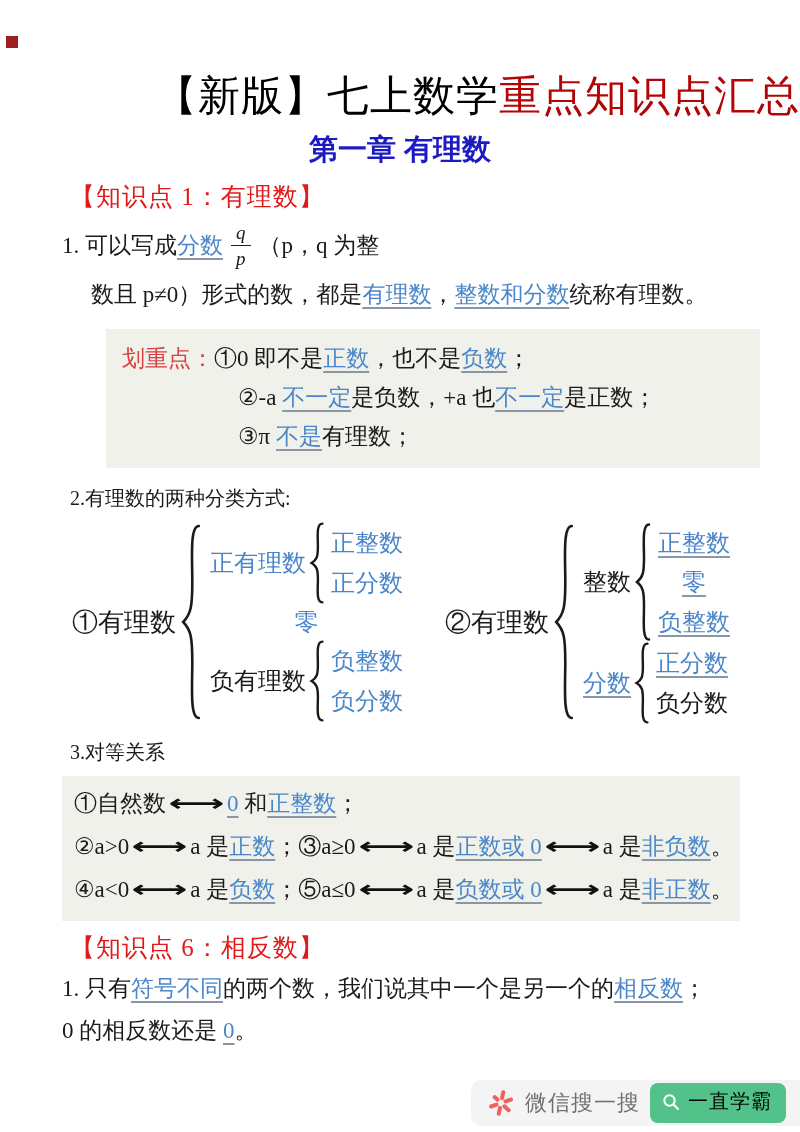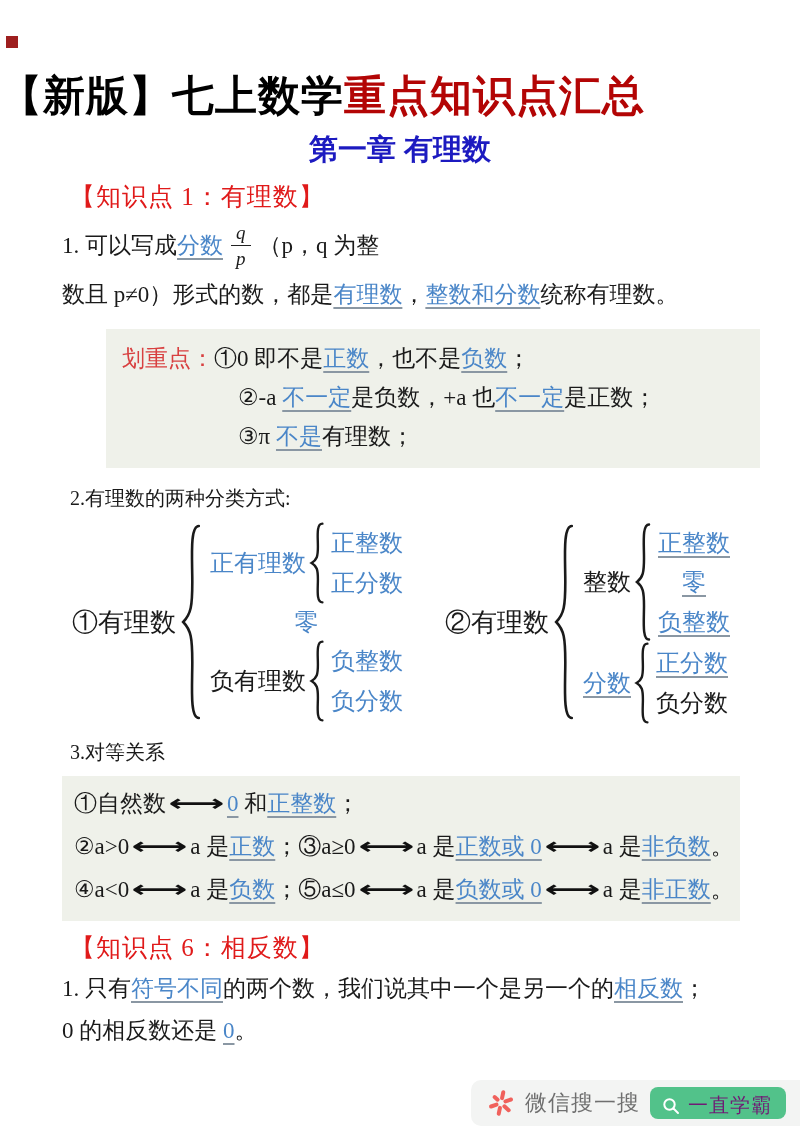--- a/index.html
+++ b/index.html
@@ -4,31 +4,31 @@
 <style>
   html,body { margin:0; padding:0; background:#ffffff; }
   .page {
     position:relative; width:800px; height:1132px; margin:0 auto;
     background:#ffffff; overflow:hidden;
     font-family:"Liberation Serif","DejaVu Serif",serif;
     color:#1a1a1a;
   }
   .corner { position:absolute; left:6px; top:36px; width:12px; height:12px; background:#9e1f1f; }
 
-  .title { padding-top:72px; text-align:left; font-family:"Liberation Sans","DejaVu Sans",sans-serif;
-           font-weight:bold; font-size:42px; line-height:1.15; letter-spacing:1px; color:#000; }
+  .title { padding-top:72px; text-align:right; font-family:"Liberation Sans","DejaVu Sans",sans-serif;
+           font-weight:normal; font-size:42px; line-height:1.15; letter-spacing:1px; color:#000; }
   .t-red { color:#b30505; }
   .chapter { text-align:center; font-family:"Liberation Sans","DejaVu Sans",sans-serif;
              font-weight:bold; font-size:29px; margin-top:10px; color:#1c1ac0; }
 
   .kp-head { margin:10px 0 0 70px; font-size:25px; color:#e01a1a; letter-spacing:1px; }
 
   .para { margin:4px 60px 0 62px; font-size:23px; }
   .line1 { display:flex; align-items:center; height:56px; }
-  .line2 { line-height:44px; }
+  .line2 { line-height:44px;margin-left:29px; }
   .pline { line-height:42px; }
 
   .u { color:#4a86c8; text-decoration:underline; text-decoration-thickness:2px;
        text-underline-offset:5px; text-decoration-color:#8a97a3; }
   .bl { color:#4a86c8; }
 
   .frac { display:inline-flex; flex-direction:column; align-items:center; vertical-align:middle;
           font-style:italic; font-size:19px; line-height:1; margin:0 8px; }
   .frac .num { border-bottom:1.6px solid #222; padding:0 5px 3px; }
   .frac .den { padding-top:3px; }
@@ -57,22 +57,22 @@
   .eq-box { margin:8px 60px 0 62px; background:#eff1ea; padding:6px 6px 10px 12px; font-size:23px; }
   .eq-line { line-height:42px; white-space:nowrap; }
   .arrow { display:inline-block; transform:scaleX(1.7); margin:0 14px; font-weight:bold;
            font-family:"DejaVu Sans","Liberation Sans",sans-serif; color:#111; }
 
   .watermark { position:absolute; right:0; bottom:6px; height:46px; background:#f3f4f3;
                border-radius:10px 0 0 10px; display:flex; align-items:center;
                padding:0 14px 0 16px; gap:10px;
                font-family:"Liberation Sans","DejaVu Sans",sans-serif; }
   .wm-brand { color:#6f6f6f; font-size:22px; letter-spacing:1px; }
-  .wm-badge { display:inline-flex; align-items:center; gap:8px; background:#52c28a; color:#701a75;
-              border-radius:8px; padding:5px 14px 0 12px; font-size:20px; letter-spacing:1px; }
+  .wm-badge { display:inline-flex; align-items:center; gap:8px; background:#52c28a; color:#000000;
+              border-radius:8px; padding:5px 14px 8px 12px; font-size:20px; letter-spacing:1px; }
 </style>
 </head>
 <body>
 
 <div class="page">
   <div class="corner"></div>
 
   <div class="title">
     <span>【新版】七上数学</span><span class="t-red">重点知识点汇总</span>
   </div>

